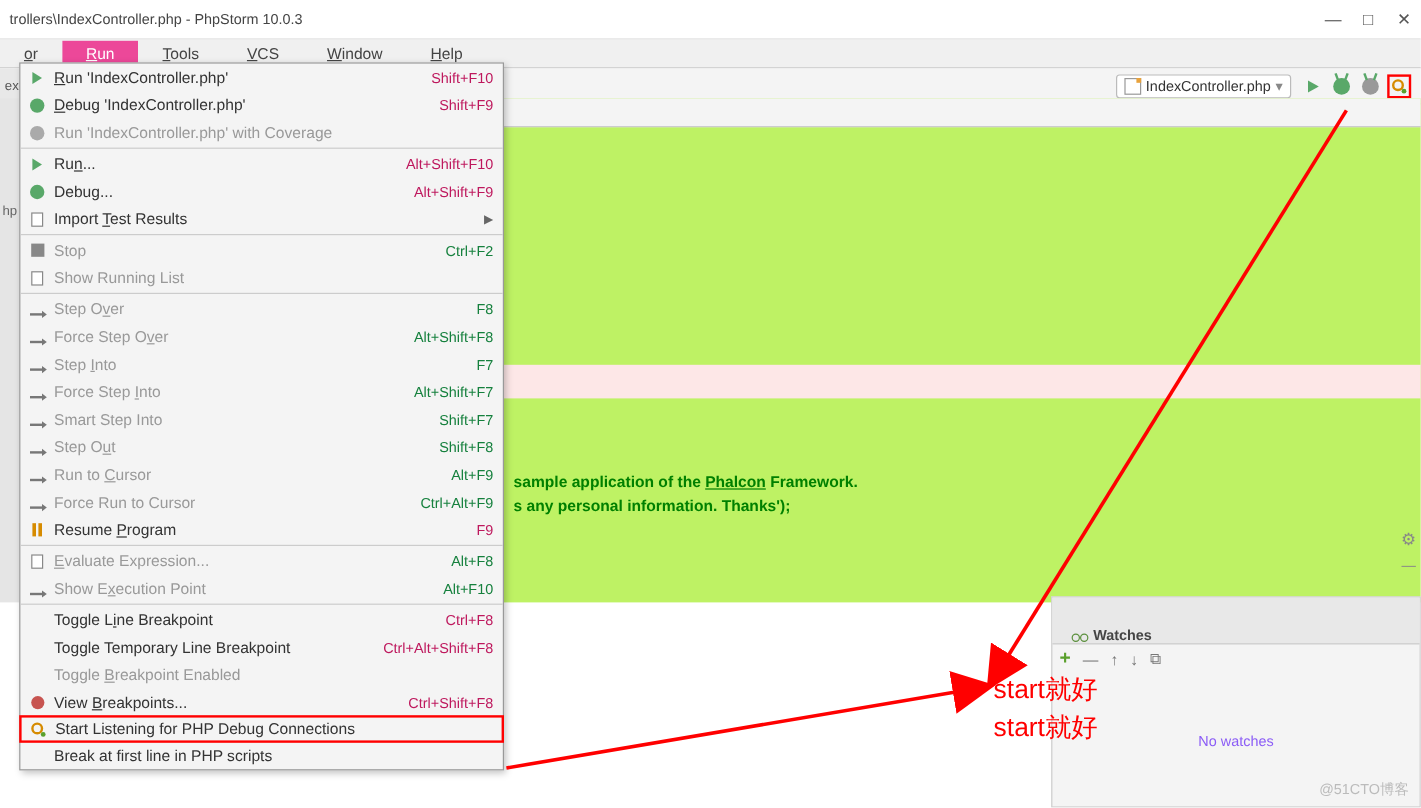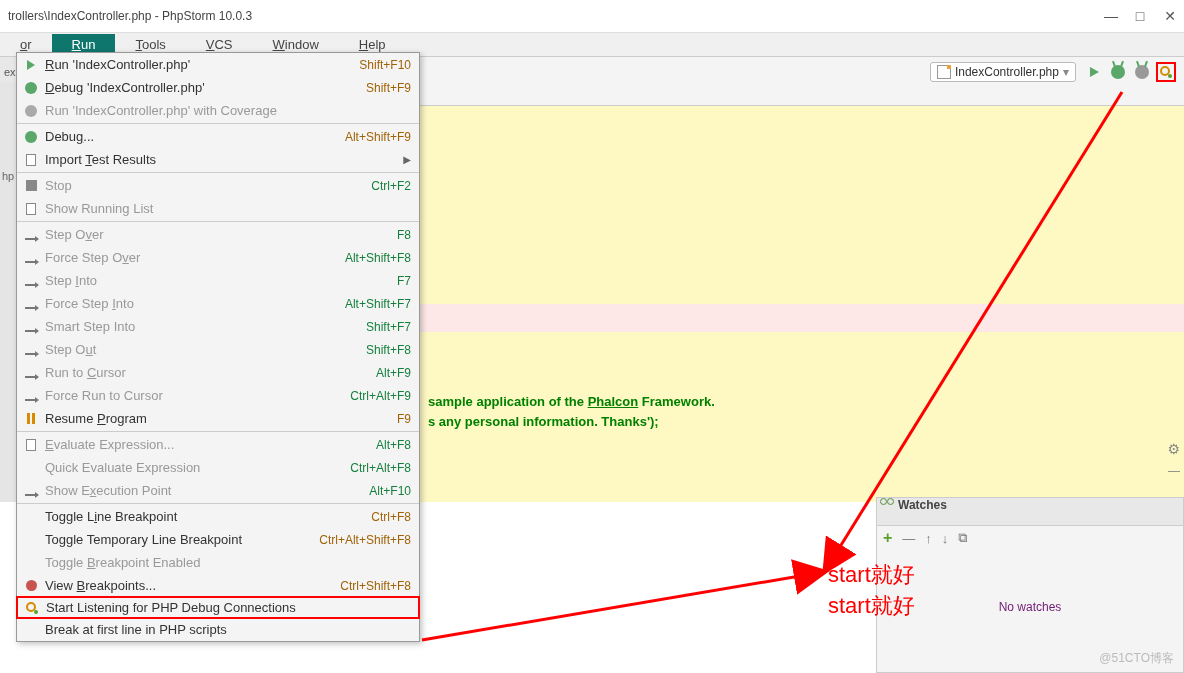--- a/index.html
+++ b/index.html
@@ -4,61 +4,61 @@
 <style>
 * { margin:0; padding:0; box-sizing:border-box; font-family:"Segoe UI",Tahoma,sans-serif; }
 body { width:1184px; height:673px; background:#fff; position:relative; overflow:hidden; font-size:13px; color:#333; }
 .title-bar { height:16px; background:#fff; display:flex; align-items:center; padding:16px 8px; border-bottom:1px solid #ddd; }
 .title-text { flex:1; font-size:12px; color:#444; }
 .win-ctrls { display:flex; gap:18px; align-items:center; }
 .win-btn { width:12px; height:12px; font-size:14px; color:#555; text-align:center; line-height:12px; cursor:pointer; }
 
 .menu-bar { height:24px; background:#f0f0f0; display:flex; align-items:center; border-bottom:1px solid #ccc; }
 .menu-item { padding:3px 20px; cursor:pointer; color:#444; position:relative; }
-.menu-item.active { background:#0f766e; color:#fff; }
+.menu-item.active { background:#ec4899; color:#fff; }
 .menu-item .u { text-decoration:underline; }
 
 .toolbar-row { height:30px; background:#f4f4f4; border-bottom:1px solid #ccc; display:flex; align-items:center; justify-content:flex-end; padding-right:6px; position:relative; }
 .toolbar-left { position:absolute; left:0; top:0; height:100%; display:flex; align-items:center; }
 .tab-vert { background:#e8e8e8; border-right:1px solid #ccc; padding:2px 4px; font-size:11px; color:#555; height:100%; display:flex; align-items:center; }
 .run-config { display:flex; align-items:center; background:#fff; border:1px solid #bbb; border-radius:3px; padding:2px 6px; font-size:12px; margin-right:6px; }
 .tb-icon { width:20px; height:20px; display:flex; align-items:center; justify-content:center; margin:0 2px; cursor:pointer; }
 .play-tri { width:0; height:0; border-left:9px solid #59a869; border-top:5px solid transparent; border-bottom:5px solid transparent; }
 .bug-g { width:14px; height:14px; background:#59a869; border-radius:50%; position:relative; }
 .bug-g::before,.bug-g::after{content:"";position:absolute;width:2px;height:6px;background:#59a869;top:-4px;}
 .bug-g::before{left:2px;transform:rotate(-20deg);}
 .bug-g::after{right:2px;transform:rotate(20deg);}
 .red-box { border:2px solid #ff0000; padding:1px; }
 
 .dropdown { position:absolute; left:16px; top:52px; width:404px; background:#f4f4f4; border:1px solid #999; box-shadow:2px 2px 6px rgba(0,0,0,0.25); z-index:50; }
 .dd-row { display:flex; align-items:center; height:23px; padding:0 8px 0 4px; cursor:pointer; }
 .dd-row.disabled { color:#999; }
 .dd-row.boxed { border:2px solid #ff0000; margin:-1px; }
 .dd-icon { width:20px; display:flex; justify-content:center; align-items:center; }
 .dd-label { flex:1; padding-left:4px; }
-.dd-shortcut { color:#a16207; font-size:12px; }
+.dd-shortcut { color:#be185d; font-size:12px; }
 .dd-row.disabled .dd-shortcut { color:#15803d; }
 .dd-sep { height:1px; background:#ccc; margin:1px 0; }
 .sub-arrow { color:#666; font-size:10px; margin-left:4px; }
 .u { text-decoration:underline; }
 
 .left-rail { position:absolute; left:0; top:82px; width:18px; background:#e5e5e5; border-right:1px solid #ccc; height:420px; }
 
-.editor-area { position:absolute; left:420px; right:0; top:82px; height:420px; background:#fef9c3; }
+.editor-area { position:absolute; left:420px; right:0; top:82px; height:420px; background:#bef264; }
 .editor-tab-bar { height:24px; background:#f4f4f4; border-bottom:1px solid #ccc; }
 .ed-body { position:relative; height:396px; font-family:"Courier New",monospace; font-size:13px; }
 .ed-stripe { position:absolute; left:0; right:0; height:20px; }
 .ed-green-line { position:absolute; left:8px; color:#008000; font-weight:bold; white-space:nowrap; }
 .ed-pink { background:#fde7e7; }
 
 .watches-panel { position:absolute; left:876px; right:0; top:497px; bottom:0; background:#f4f4f4; border:1px solid #ccc; }
-.wp-tab { height:28px; background:#e8e8e8; border-bottom:1px solid #ccc; display:flex; align-items:flex-start; padding:0 3px; font-size:12px; font-weight:bold; color:#444; }
+.wp-tab { height:39px; background:#e8e8e8; border-bottom:1px solid #ccc; display:flex; align-items:flex-end; padding:0 16px; font-size:12px; font-weight:bold; color:#444; }
 .wp-toolbar { height:24px; display:flex; align-items:center; padding:0 6px; gap:10px; color:#777; }
 .wp-plus { color:#5aa02c; font-size:16px; font-weight:bold; }
-.wp-body { text-align:center; color:#701a75; padding-top:50px; font-size:12px; }
+.wp-body { text-align:center; color:#8b5cf6; padding-top:50px; font-size:12px; }
 
 .watermark { position:absolute; right:10px; bottom:6px; color:#bbb; font-size:12px; }
 .anno { position:absolute; color:#ff0000; font-size:22px; font-family:"Microsoft YaHei",sans-serif; line-height:1.4; z-index:60; }
 
 svg.arrow { position:absolute; pointer-events:none; z-index:55; }
 .ico-sq { width:11px; height:11px; background:#888; }
 .ico-step { width:12px; height:10px; border-bottom:2px solid #777; position:relative; }
 .ico-step::after{content:"";position:absolute;right:-2px;bottom:-4px;border-left:4px solid #777;border-top:3px solid transparent;border-bottom:3px solid transparent;}
 .ico-play-sm { width:0; height:0; border-left:8px solid #59a869; border-top:5px solid transparent; border-bottom:5px solid transparent; }
 .ico-bug-sm{ width:12px; height:12px; background:#59a869; border-radius:50%; }
@@ -144,20 +144,27 @@
     </div>
     <div class="dd-row disabled">
       <span class="dd-icon">
         <div class="ico-bug-gray"></div>
       </span>
       <span class="dd-label">Run 'IndexController.php' with Coverage</span>
     </div>
     <div class="dd-sep"></div>
     <div class="dd-row">
       <span class="dd-icon">
+        <div class="ico-play-sm"></div>
+      </span>
+      <span class="dd-label"><span>Ru<span class="u">n</span>...</span></span>
+      <span class="dd-shortcut">Alt+Shift+F10</span>
+    </div>
+    <div class="dd-row">
+      <span class="dd-icon">
         <div class="ico-bug-sm"></div>
       </span>
       <span class="dd-label"><span>Debu<span class="u">g</span>...</span></span>
       <span class="dd-shortcut">Alt+Shift+F9</span>
     </div>
     <div class="dd-row">
       <span class="dd-icon">
         <div class="ico-doc"></div>
       </span>
       <span class="dd-label"><span>Import <span class="u">T</span>est Results</span></span>
@@ -244,25 +251,20 @@
       <span class="dd-label"><span>Resume <span class="u">P</span>rogram</span></span>
       <span class="dd-shortcut">F9</span>
     </div>
     <div class="dd-sep"></div>
     <div class="dd-row disabled">
       <span class="dd-icon">
         <div class="ico-doc"></div>
       </span>
       <span class="dd-label"><span><span class="u">E</span>valuate Expression...</span></span>
       <span class="dd-shortcut">Alt+F8</span>
-    </div>
-    <div class="dd-row disabled">
-      <span class="dd-icon"></span>
-      <span class="dd-label">Quick Evaluate Expression</span>
-      <span class="dd-shortcut">Ctrl+Alt+F8</span>
     </div>
     <div class="dd-row disabled">
       <span class="dd-icon">
         <div class="ico-step"></div>
       </span>
       <span class="dd-label"><span>Show E<span class="u">x</span>ecution Point</span></span>
       <span class="dd-shortcut">Alt+F10</span>
     </div>
     <div class="dd-sep"></div>
     <div class="dd-row">

